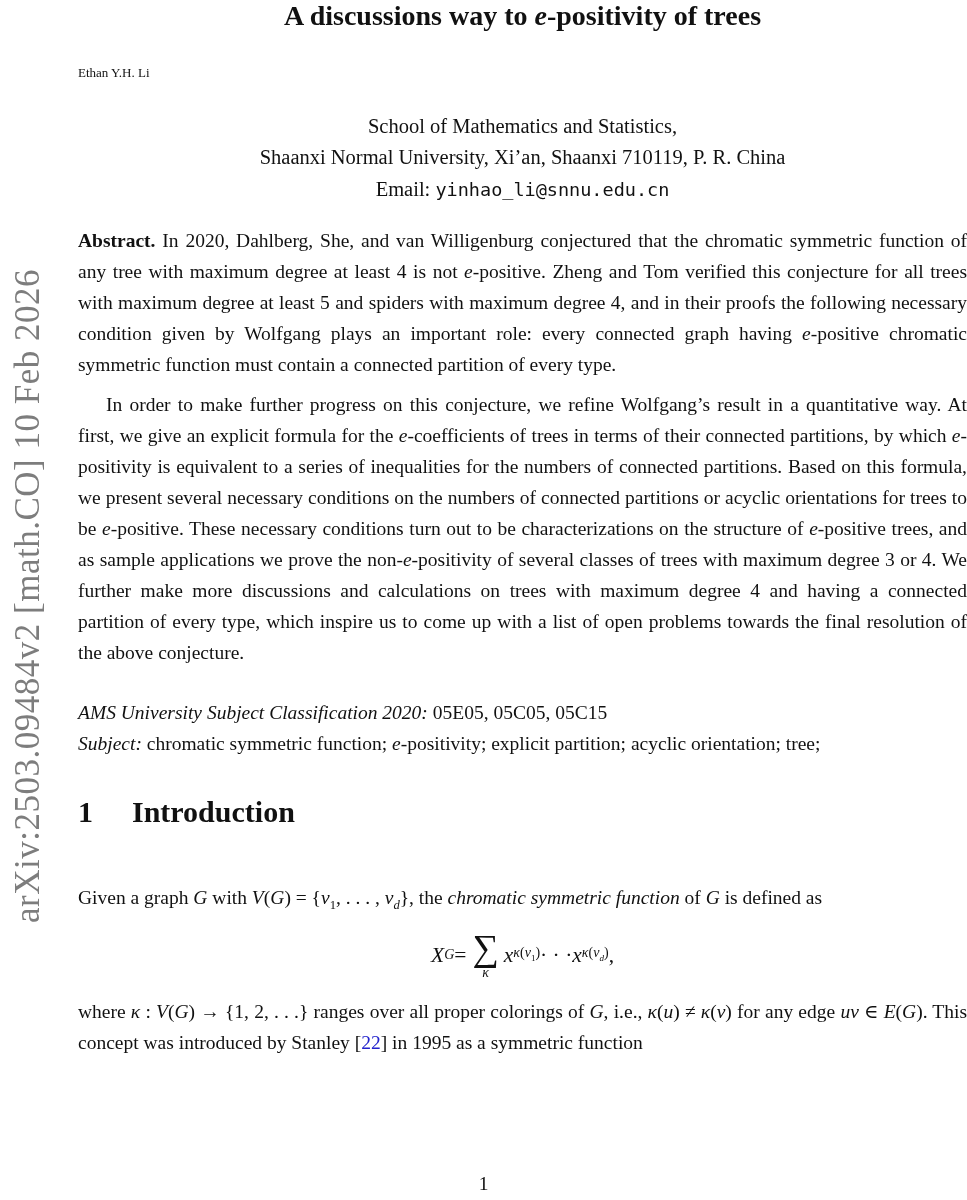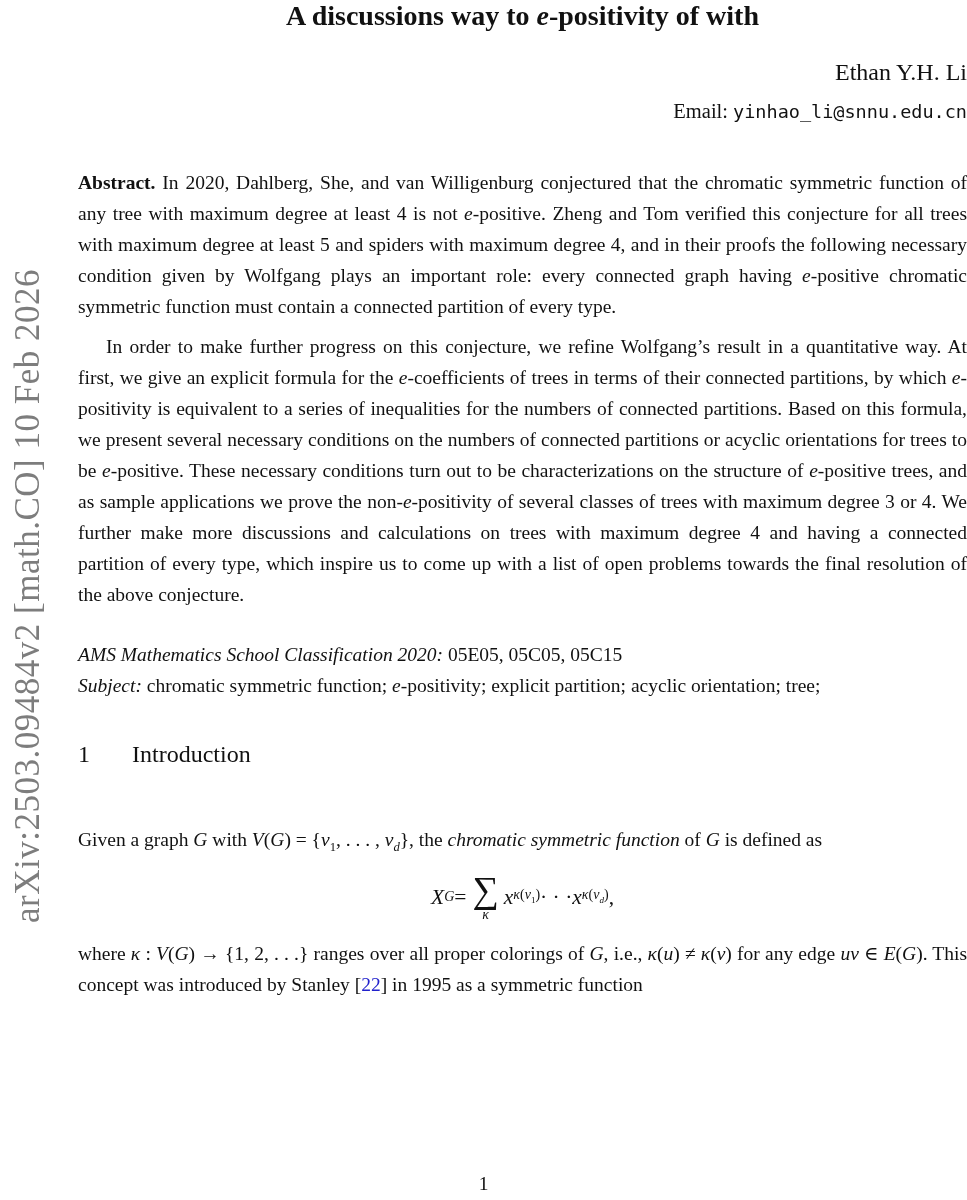--- a/index.html
+++ b/index.html
@@ -27,34 +27,34 @@
     left: 78px; top: 0;
     width: 889px;
   }
   h1.title {
     margin: 0;
     font-size: 28px;
     line-height: 32px;
     font-weight: bold;
     text-align: center;
   }
-  .author { margin-top: 25px; text-align: right; font-size: 24px; }
+  .author { margin-top: 25px; text-align: left; font-size: 13px; }
   .affil  { margin-top: 23px; text-align: center; font-size: 20.5px; }
-  .email-line { margin-top: 8px; text-align: right; font-size: 20.5px; }
+  .email-line { margin-top: 1px; text-align: center; font-size: 20.5px; }
   .mono { font-family: "DejaVu Sans Mono", "Liberation Mono", monospace; font-size: 18.5px; }
   p { margin: 0; text-align: justify; }
-  p.abs1 { margin-top: 40px; font-family: Liberation Serif, serif; }
+  p.abs1 { margin-top: 20px; font-family: Liberation Serif, serif; }
   p.abs2 { margin-top: 9px; text-indent: 28px; }
   .meta { margin-top: 29px; text-align: justify; }
   .it { font-style: italic; }
   h2.sec {
     margin: 35px 0 0 0;
-    font-size: 24px;
+    font-size: 30px;
     line-height: 36px;
-    font-weight: normal;
+    font-weight: bold;
   }
   .sec-num { display: inline-block; min-width: 54px; }
   p.intro1 { margin-top: 52px; }
   p.intro2 { margin-top: 12px; }
   .formula {
     margin-top: 13px;
     height: 58px;
     display: flex;
     align-items: center;
     justify-content: center;
@@ -80,35 +80,39 @@
     line-height: 31px;
   }
 </style>
 </head>
 <body>
 
 <div class="arxiv-stamp">arXiv:2503.09484v2  [math.CO]  10 Feb 2026</div>
 
 <main class="page">
 
-  <h1 class="title"><span>A discussions way to </span><span class="s-i">e</span><span>-positivity of with</span></h1>
+  <h1 class="title"><span>A discussions way to </span><span class="s-i">e</span><span>-positivity of trees</span></h1>
 
   <div class="author">Ethan Y.H. Li</div>
 
+  <div class="affil">
+    <div>School of Mathematics and Statistics,</div>
+    <div>Shaanxi Normal University, Xi’an, Shaanxi 710119, P. R. China</div>
+  </div>
 
   <div class="email-line">
     <span>Email: </span><span class="mono">yinhao_li@snnu.edu.cn</span>
   </div>
 
   <p class="abs1"><span class="s-b">Abstract.</span><span> In 2020, Dahlberg, She, and van Willigenburg conjectured that the chromatic symmetric function of any tree with maximum degree at least 4 is not </span><span class="s-i">e</span><span>-positive. Zheng and Tom verified this conjecture for all trees with maximum degree at least 5 and spiders with maximum degree 4, and in their proofs the following necessary condition given by Wolfgang plays an important role: every connected graph having </span><span class="s-i">e</span><span>-positive chromatic symmetric function must contain a connected partition of every type.</span></p>
 
   <p class="abs2"><span>In order to make further progress on this conjecture, we refine Wolfgang’s result in a quantitative way. At first, we give an explicit formula for the </span><span class="s-i">e</span><span>-coefficients of trees in terms of their connected partitions, by which </span><span class="s-i">e</span><span>-positivity is equivalent to a series of inequalities for the numbers of connected partitions. Based on this formula, we present several necessary conditions on the numbers of connected partitions or acyclic orientations for trees to be </span><span class="s-i">e</span><span>-positive. These necessary conditions turn out to be characterizations on the structure of </span><span class="s-i">e</span><span>-positive trees, and as sample applications we prove the non-</span><span class="s-i">e</span><span>-positivity of several classes of trees with maximum degree 3 or 4. We further make more discussions and calculations on trees with maximum degree 4 and having a connected partition of every type, which inspire us to come up with a list of open problems towards the final resolution of the above conjecture.</span></p>
 
   <div class="meta">
-    <span class="it">AMS Mathematics School Classification 2020:</span><span> 05E05, 05C05, 05C15</span><br>
+    <span class="it">AMS University Subject Classification 2020:</span><span> 05E05, 05C05, 05C15</span><br>
     <span class="it">Subject:</span><span><span> chromatic symmetric function; </span><span class="s-i">e</span><span>-positivity; explicit partition; acyclic orientation; tree;</span></span>
   </div>
 
   <h2 class="sec">
     <span class="sec-num">1</span><span>Introduction</span>
   </h2>
 
   <p class="intro1"><span>Given a graph </span><span class="s-i">G</span><span> with </span><span class="s-i">V</span><span>(</span><span class="s-i">G</span><span>) = {</span><span class="s-i">v</span><sub><span>1</span></sub><span>, . . . , </span><span class="s-i">v</span><sub><span class="s-i">d</span></sub><span>}, the </span><span class="s-i">chromatic symmetric function</span><span> of </span><span class="s-i">G</span><span> is defined as</span></p>
 
   <div class="formula">

